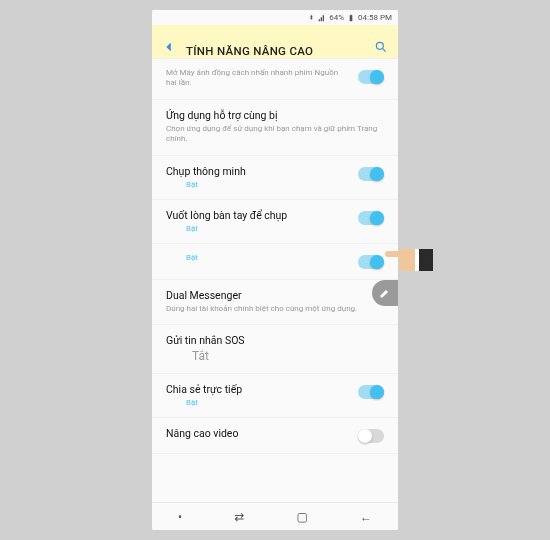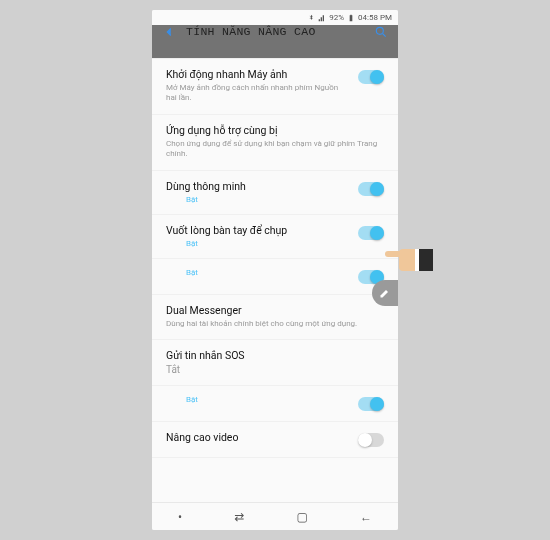--- a/index.html
+++ b/index.html
@@ -28,25 +28,24 @@
       padding: 0 6px;
       font-size: 8px;
       color: #555;
       gap: 3px;
       background: #fafafa;
     }
     .status-bar svg { width: 8px; height: 8px; }
     .header {
       height: 34px;
       display: flex;
-      align-items: flex-start;
+      align-items: flex-end;
       padding: 0 10px;
       border-bottom: 1px solid #eee;
-      background: #737373;
-      font-family: Liberation Mono, monospace;
+      background: #fef9c3;
     }
     .back-arrow { color: #3a8ee6; margin-right: 10px; }
     .header-title {
       font-size: 11.5px;
       font-weight: 500;
       color: #222;
       flex: 1;
       letter-spacing: 0.3px;
     }
     .search-icon { color: #3a8ee6; }
@@ -69,21 +68,21 @@
       color: #111;
       margin-bottom: 2px;
       font-weight: 400;
     }
     .item-sub {
       font-size: 8px;
       color: #9a9a9a;
       line-height: 1.3;
     }
     .item-status-on { font-size: 8px; color: #4fc3f7; margin-left: 20px; }
-    .item-status-off { font-size: 10px; color: #9a9a9a; }
+    .item-status-off { font-size: 12px; color: #9a9a9a; margin-left: 26px; }
     .toggle {
       width: 26px;
       height: 14px;
       border-radius: 8px;
       position: relative;
       flex-shrink: 0;
       margin-top: 2px;
     }
     .toggle.on { background: #a3ddf3; }
     .toggle.off { background: #d8d8d8; }
@@ -169,21 +168,21 @@
 
 <div class="phone">
 
   <div class="status-bar">
     <svg viewBox="0 0 24 24">
         <path fill="#555" d="M12 2l5 5-3 3 3 3-5 5V12l-3 3-1-1 4-4-4-4 1-1 3 3V2z"></path>
       </svg>
     <svg viewBox="0 0 24 24">
         <path fill="#555" d="M2 22h4v-6H2v6zm6 0h4V10H8v12zm6 0h4V4h-4v18z"></path>
       </svg>
-    <span>92%</span>
+    <span>64%</span>
     <svg viewBox="0 0 24 24">
         <path fill="#555" d="M16 4h-2V2h-4v2H8v18h8V4z"></path>
       </svg>
     <span>04:58 PM</span>
   </div>
 
   <div class="header">
     <span class="back-arrow">
       <svg width="14" height="14" viewBox="0 0 24 24">
           <path fill="currentColor" d="M15 6l-6 6 6 6" stroke="currentColor" stroke-width="2"></path>
@@ -194,34 +193,33 @@
       <svg width="14" height="14" viewBox="0 0 24 24">
           <circle cx="10" cy="10" r="6" stroke="currentColor" stroke-width="2" fill="none"></circle>
           <line x1="15" y1="15" x2="20" y2="20" stroke="currentColor" stroke-width="2"></line>
         </svg>
     </span>
   </div>
 
   <div class="list" id="list">
       <div class="item">
         <div class="item-text">
-          <div class="item-title">Khởi động nhanh Máy ảnh</div>
           <div class="item-sub">Mở Máy ảnh đồng cách nhấn nhanh phím Nguồn hai lần.</div>
         </div>
         <div class="toggle on"></div>
       </div>
       <div class="item">
         <div class="item-text">
           <div class="item-title">Ứng dụng hỗ trợ cùng bị</div>
           <div class="item-sub">Chọn ứng dụng để sử dụng khi bạn chạm và giữ phím Trang chính.</div>
         </div>
       </div>
       <div class="item">
         <div class="item-text">
-          <div class="item-title">Dùng thông minh</div>
+          <div class="item-title">Chụp thông minh</div>
           <div class="item-status-on">Bật</div>
         </div>
         <div class="toggle on"></div>
       </div>
       <div class="item">
         <div class="item-text">
           <div class="item-title">Vuốt lòng bàn tay để chụp</div>
           <div class="item-status-on">Bật</div>
         </div>
         <div class="toggle on"></div>
@@ -239,20 +237,21 @@
         </div>
       </div>
       <div class="item">
         <div class="item-text">
           <div class="item-title">Gửi tin nhắn SOS</div>
           <div class="item-status-off">Tắt</div>
         </div>
       </div>
       <div class="item">
         <div class="item-text">
+          <div class="item-title">Chia sẻ trực tiếp</div>
           <div class="item-status-on">Bật</div>
         </div>
         <div class="toggle on"></div>
       </div>
       <div class="item">
         <div class="item-text">
           <div class="item-title">Nâng cao video</div>
         </div>
         <div class="toggle off"></div>
       </div>

